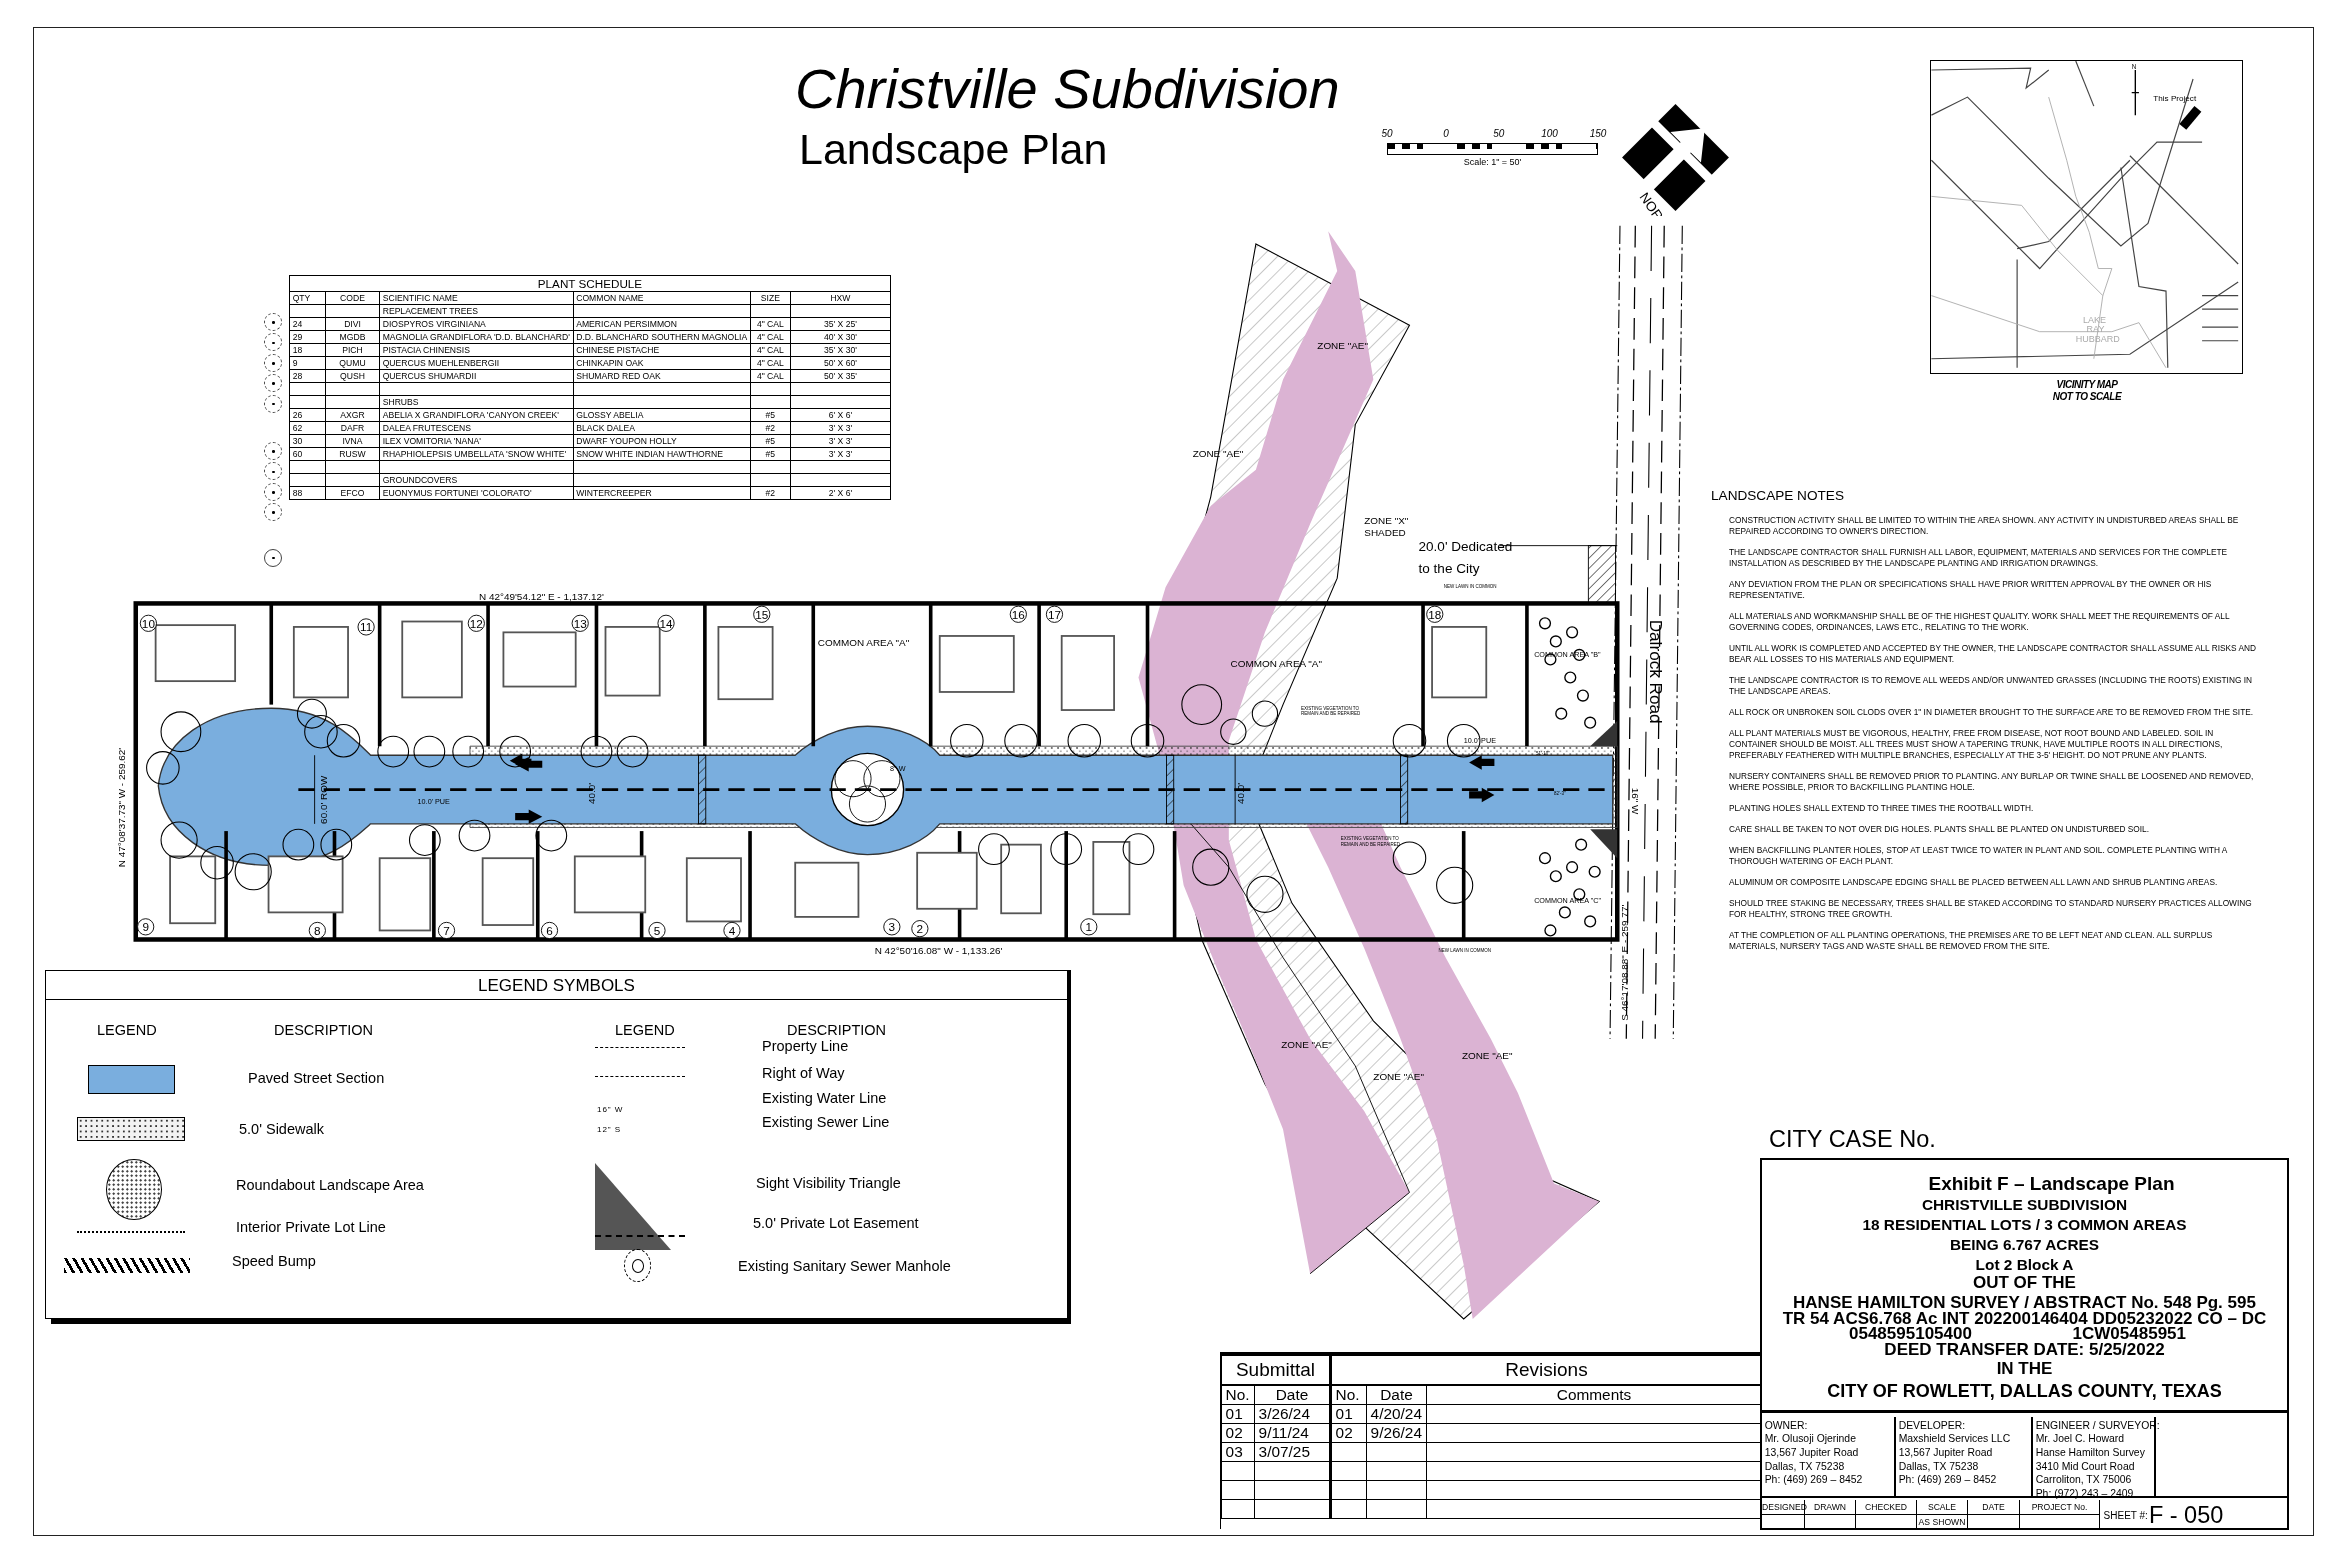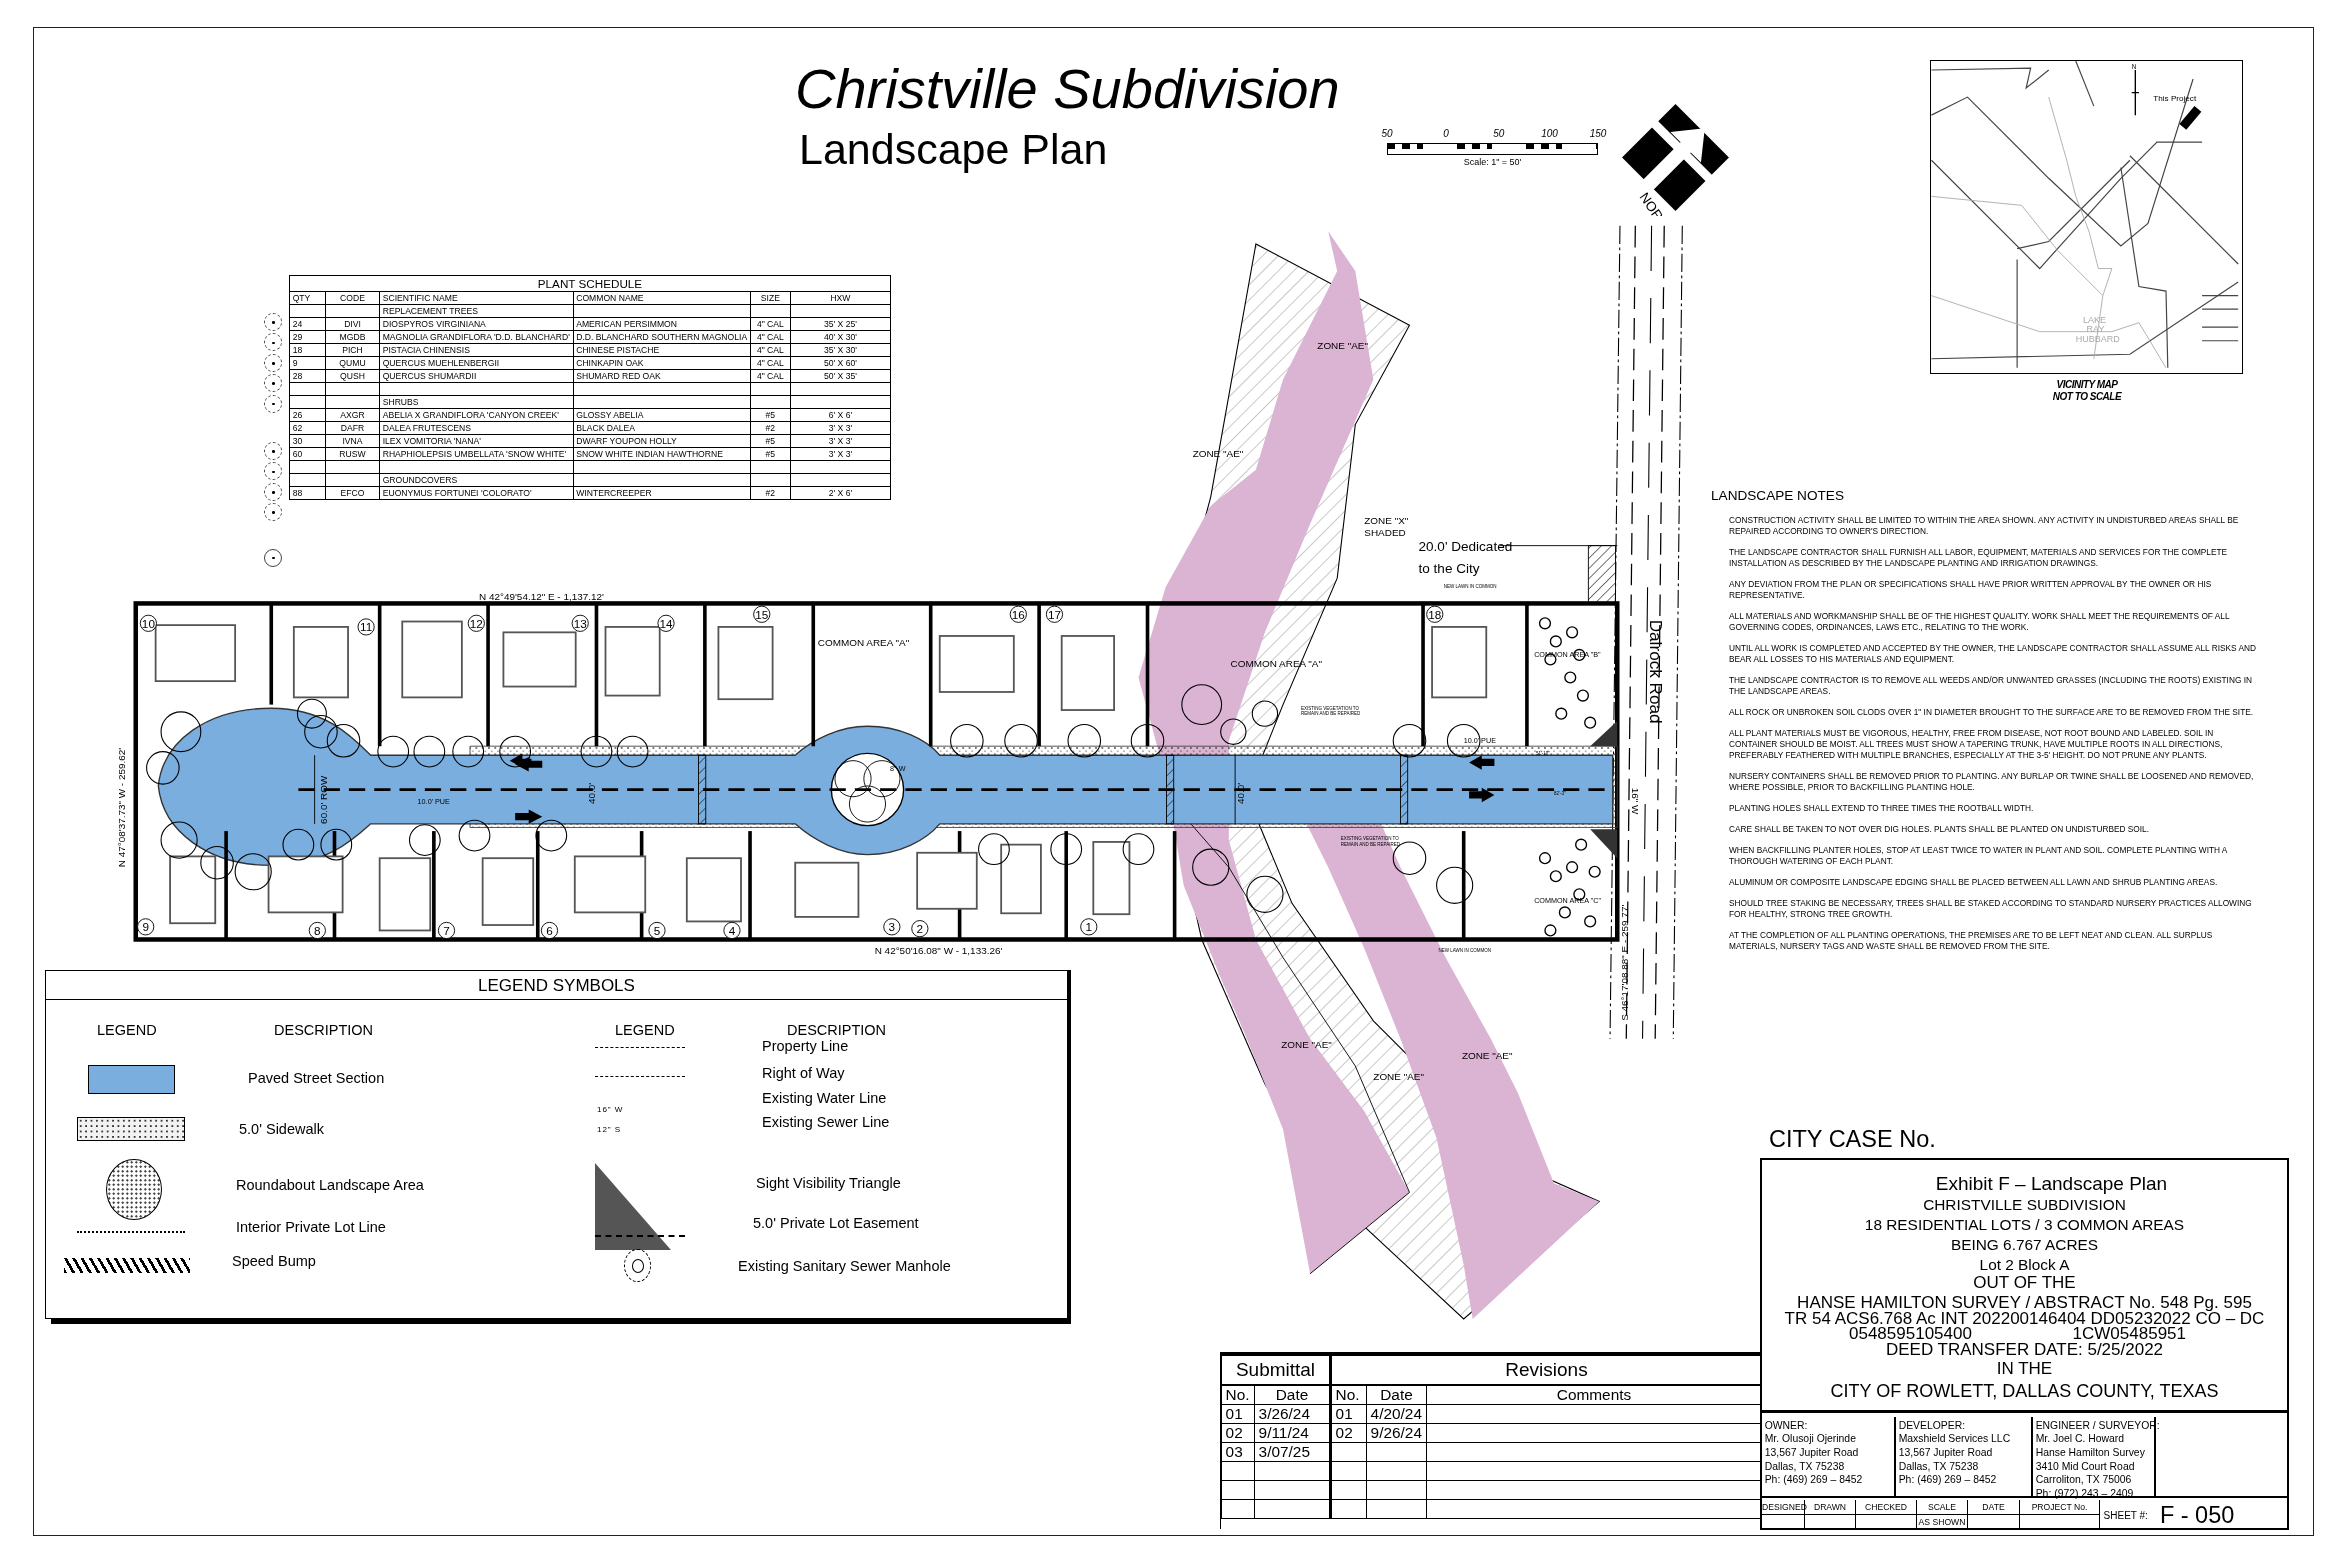--- a/index.html
+++ b/index.html
@@ -61,33 +61,33 @@
   .lg-line { position: absolute; left: 549px; width: 90px; border-top: 1.4px dashed #000; }
   .lg-water, .lg-sewer { position: absolute; left: 551px; font-size: 8.1px; white-space: nowrap; letter-spacing: 0.9px; }
   .lg-tri { position: absolute; left: 549px; top: 192px; width: 0; height: 0; border-left: 0 solid transparent; border-right: 76px solid transparent; border-top: 87px solid #555; transform: scaleY(-1); }
   .lg-manhole { position: absolute; left: 578px; top: 278px; width: 27px; height: 33px; border: 1.4px dashed #000; border-radius: 50%; }
   .lg-manhole::after { content: ""; position: absolute; left: 7.2px; top: 9px; width: 10px; height: 11.7px; border: 1.4px solid #000; border-radius: 50%; }
 
   
   .city-case { left: 1769px; top: 1126px; font-size: 23.5px; }
   .tb { left: 1760px; top: 1158px; width: 529px; height: 372px; border: 2.7px solid #000; border-right: 2.7px solid #000; }
   .tb-top { position: absolute; left: 0; top: 0; width: 100%; height: 253px; border-bottom: 3.6px solid #000; text-align: center; }
-  .tb-top div { white-space: nowrap; }
+  .tb-top div { white-space: nowrap; font-weight: bold; }
   .tb-exhibit { font-size: 19px; margin-top: 12.6px; padding-left: 54px; }
   .tb-l1 { font-size: 15.4px; line-height: 20px; }
   .tb-sm { font-size: 17px; line-height: 15.4px; }
   .tb-city { font-size: 18px; margin-top: 5.4px; }
   .tb-contacts { position: absolute; left: 0; top: 257px; width: 100%; height: 81px; display: flex; border-bottom: 2.7px solid #000; font-size: 10.4px; line-height: 13.6px; }
   .tb-contacts > div { padding: 1.8px 2.7px; border-right: 2.7px solid #000; white-space: nowrap; }
   .tb-foot { position: absolute; left: 0; top: 340px; width: 100%; height: 30px; display: flex; font-size: 8.6px; }
   .tb-foot .cell { border-right: 1.8px solid #000; text-align: center; display: flex; flex-direction: column; }
   .tb-foot .cell span { height: 14.5px; line-height: 14.5px; border-bottom: 1.4px solid #000; }
   .tb-foot .cell span:last-child { border-bottom: none; }
   .sheet-no { flex: 1; display: flex; align-items: center; padding-left: 3.6px; font-size: 10px; }
-  .sheet-no b { font-size: 23.5px; font-weight: normal; margin-left: 12px; text-align: center; }
+  .sheet-no b { font-size: 23.5px; font-weight: normal; margin-left: 1px; text-align: center; }
 
   
   .subrev { left: 1220px; top: 1352px; width: 542px; height: 177px; border-top: 3.6px solid #000; border-left: 1.8px solid #000; }
   .subrev table { border-collapse: collapse; width: 100%; font-size: 15.4px; }
   .subrev td, .subrev th { border: 0.9px solid #000; height: 19px; padding: 0 3.6px; font-weight: normal; text-align: left; white-space: nowrap; }
   .subrev .h1 { font-size: 19px; height: 29px; text-align: center; border-bottom: 2.7px solid #000; }
   .subrev .thick { border-right: 3.6px solid #000; }
 </style>
 </head>
 <body>

